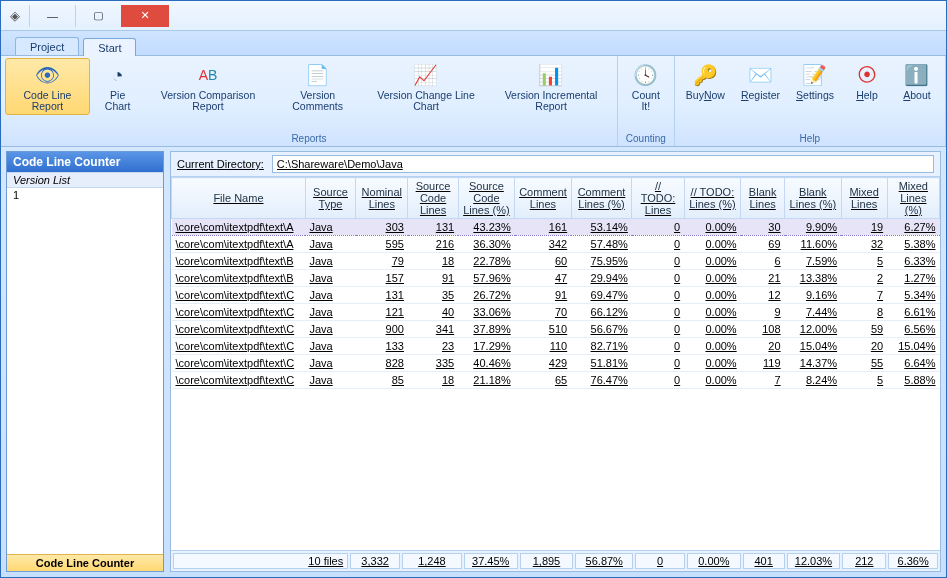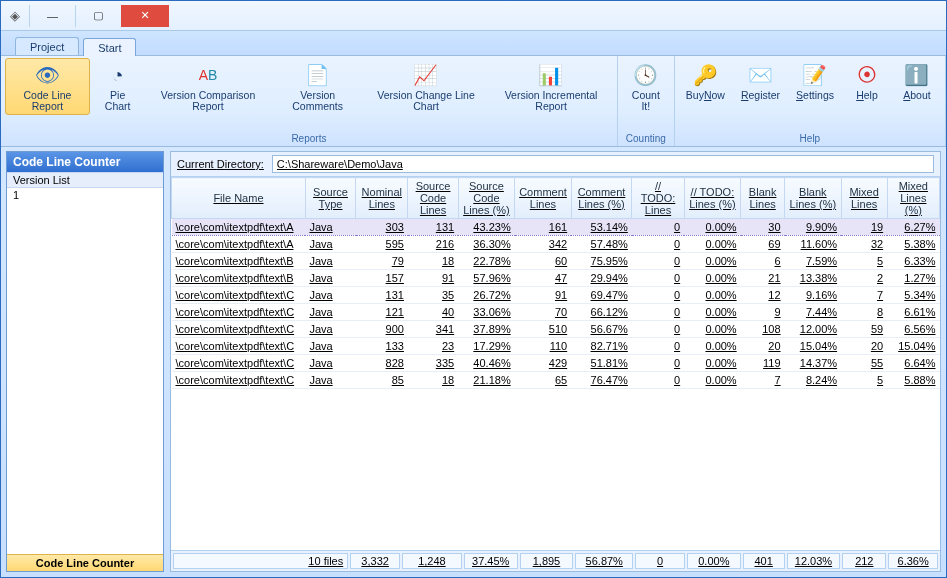--- a/index.html
+++ b/index.html
@@ -24,21 +24,21 @@
 .rgroup .glabel { text-align: center; font-size: 10px; color: #3a6aa8; padding-bottom: 1px; }
 .ritm { display: flex; flex-direction: column; align-items: center; justify-content: flex-start; padding: 2px 6px; font-size: 10.5px; color: #1a3d6e; cursor: pointer; border: 1px solid transparent; border-radius: 3px; min-width: 48px; }
 .ritm.active { background: linear-gradient(to bottom, #ffe9a8, #ffd873); border-color: #e0b24a; }
 .ritm .icon { width: 32px; height: 28px; display: flex; align-items: center; justify-content: center; font-size: 20px; }
 .ritm .lbl { text-align: center; line-height: 11px; margin-top: 1px; }
 
 .body { flex: 1; display: flex; gap: 6px; padding: 4px 5px 5px; min-height: 0; }
 
 .sidebar { width: 158px; display: flex; flex-direction: column; border: 1px solid #6f9bd4; background: #fff; }
 .side-hdr { background: linear-gradient(to bottom, #5a95e6, #2f6fcf); color: #fff; font-weight: bold; font-size: 12px; padding: 3px 6px; }
-.side-sub { background: #e6eefb; font-size: 11px; padding: 1px 6px; border-top: 1px solid #c4d8f3; border-bottom: 1px solid #c4d8f3; }
+.side-sub { background: #e6eefb; font-size: 11px; padding: 1px 6px; border-top: 1px solid #c4d8f3; border-bottom: 1px solid #c4d8f3; font-style: italic; }
 .side-body { flex: 1; font-size: 11px; padding: 1px 6px; }
 .side-foot { background: linear-gradient(to bottom, #ffe9a8, #ffd873); border-top: 1px solid #e0b24a; text-align: center; font-size: 11px; font-weight: bold; padding: 2px; }
 
 .main { flex: 1; display: flex; flex-direction: column; border: 1px solid #9abbe0; background: #fff; min-width: 0; text-decoration: underline; }
 .dirrow { display: flex; align-items: center; gap: 8px; padding: 3px 6px; background: #e8f1ff; border-bottom: 1px solid #b4d1ef; font-size: 11px; }
 .dirrow input { flex: 1; font-size: 11px; padding: 2px 4px; border: 1px solid #9abbe0; background: #fff; }
 
 .grid-wrap { flex: 1; overflow: hidden; }
 table.grid { border-collapse: collapse; width: 100%; font-size: 11px; table-layout: fixed; }
 table.grid th { background: linear-gradient(to bottom, #f7fbff, #e3eefc); border: 1px solid #c4d8f3; font-weight: normal; padding: 2px 4px; text-align: center; color: #234; line-height: 12px; height: 38px; }

